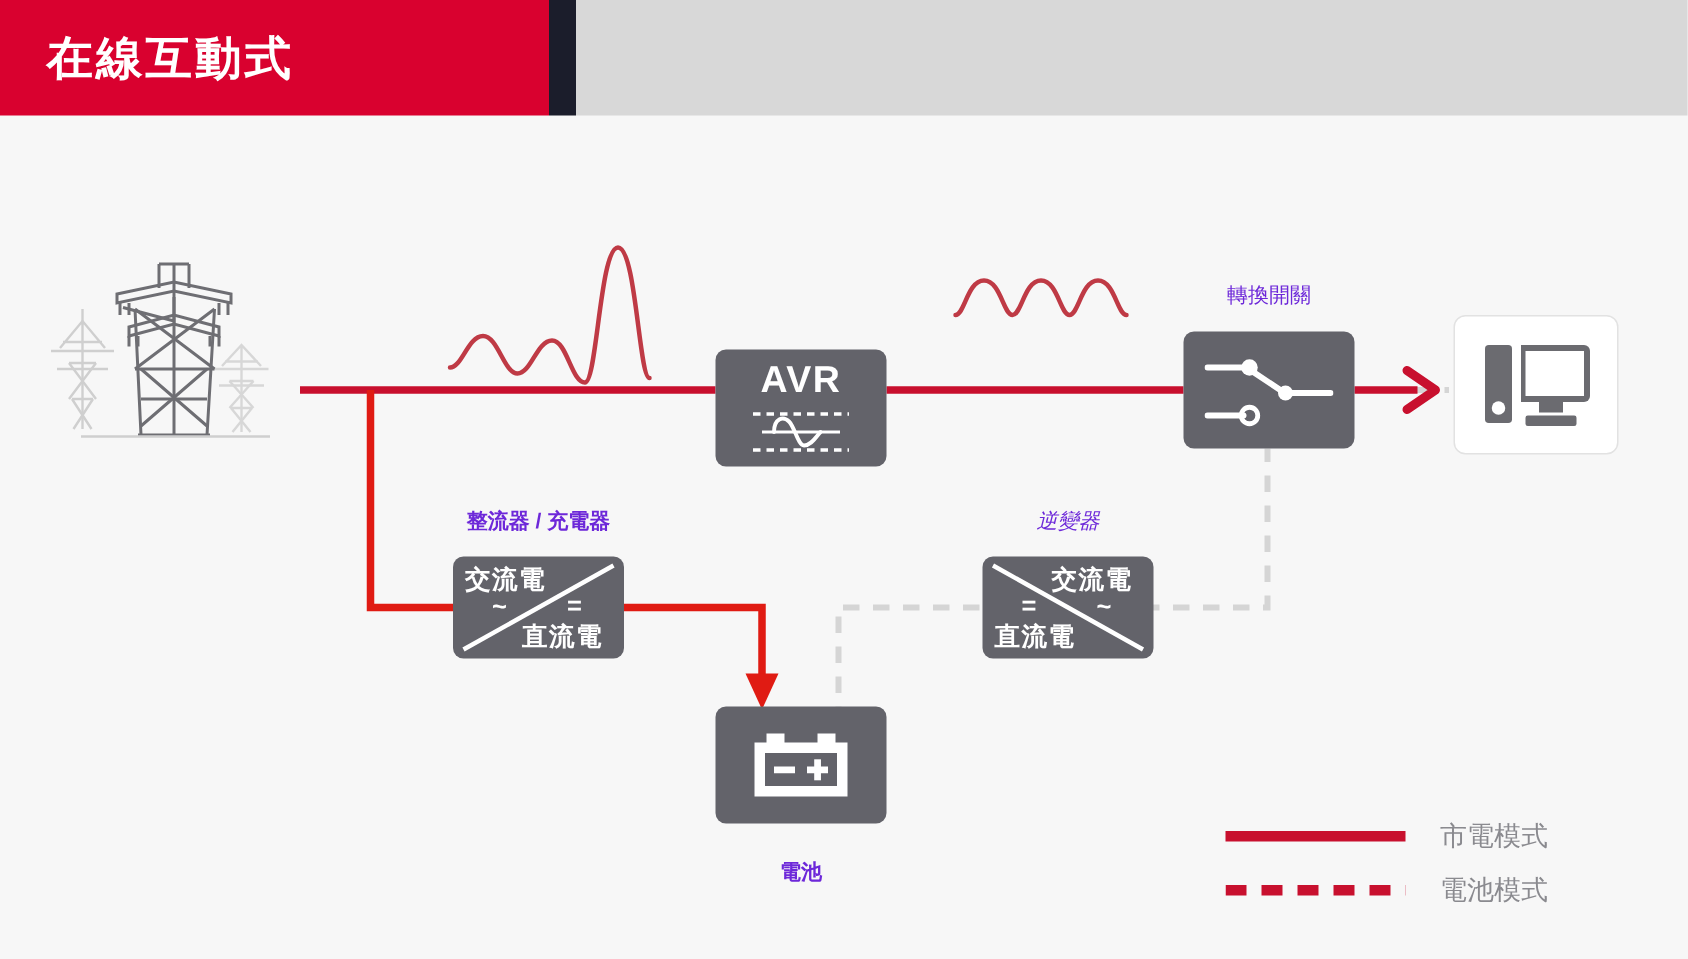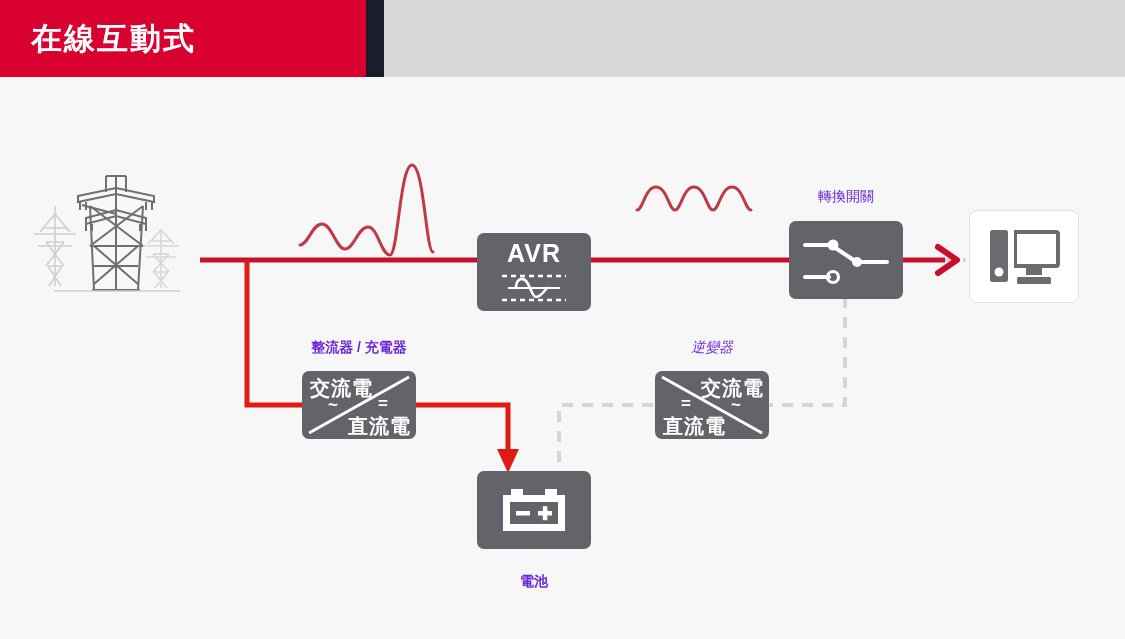--- a/index.html
+++ b/index.html
@@ -72,21 +72,21 @@
   .caption {
     position: absolute;
     font-size: 14px;
     color: #6d28d9;
     white-space: nowrap;
     text-align: center;
   }
   .cjk-label {
     position: absolute;
     color: #ffffff;
-    font-size: 20px;
+    font-size: 17px;
     font-weight: bold;
     white-space: nowrap;
     letter-spacing: 1px;
   }
   .sym {
     position: absolute;
     color: #ffffff;
     font-size: 17px;
     font-weight: bold;
   }
@@ -284,15 +284,23 @@
       <rect x="4" y="6" width="18" height="52" rx="2.5" fill="#6b6b70"></rect>
       <circle cx="13" cy="48" r="4.5" fill="#ffffff"></circle>
       <path d="M28,6 L70,6 A4,4 0 0 1 74,10 L74,40 A4,4 0 0 1 70,44 L28,44 Z" fill="#6b6b70"></path>
       <rect x="31" y="10" width="39" height="30" fill="#ffffff"></rect>
       <rect x="40" y="44" width="16" height="7" fill="#6b6b70"></rect>
       <rect x="31" y="53" width="34" height="7" rx="1.5" fill="#6b6b70"></rect>
     </svg>
   </div>
 
   <div id="legend">
+    <div class="legend-row" style="top:0;">
+      <div class="legend-swatch legend-solid"></div>
+      <div class="legend-text">市電模式</div>
+    </div>
+    <div class="legend-row" style="top:36px;">
+      <div class="legend-swatch legend-dashed"></div>
+      <div class="legend-text">電池模式</div>
+    </div>
   </div>
 
 </div>
 
 </body></html>

